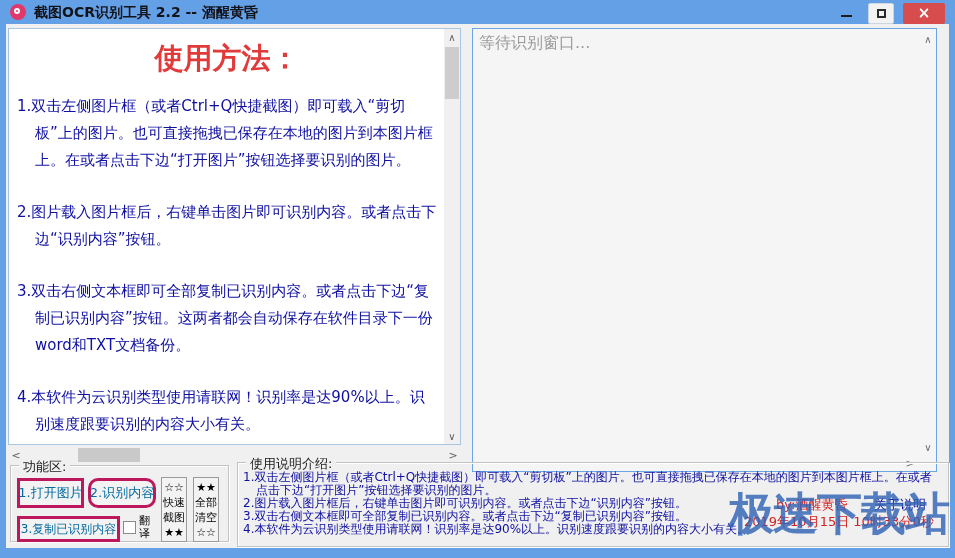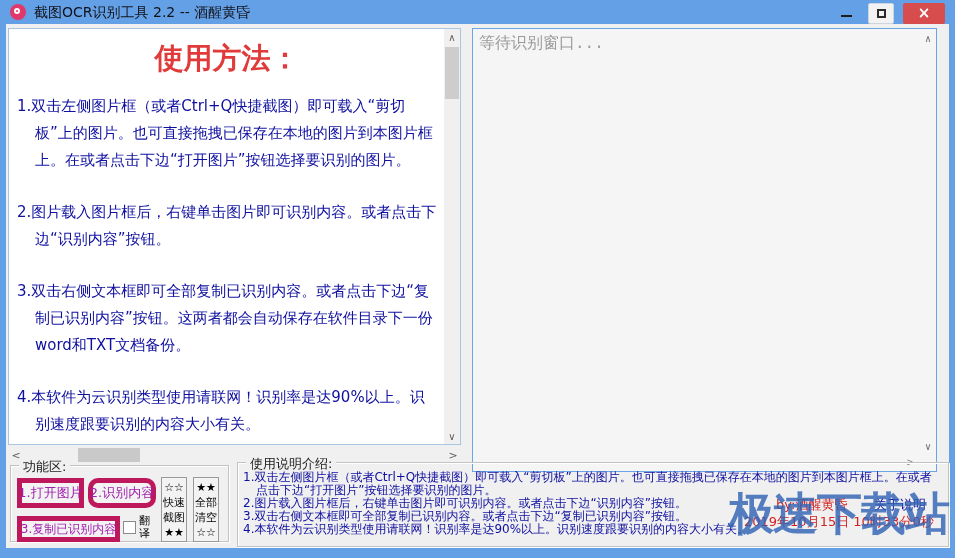--- a/index.html
+++ b/index.html
@@ -5,21 +5,21 @@
   * { margin:0; padding:0; box-sizing:border-box; }
   html,body { width:955px; height:558px; overflow:hidden; font-family:"DejaVu Sans", sans-serif; }
   .window { position:relative; width:955px; height:558px; background:#64a0e6; }
 
   
   .titlebar { position:absolute; left:0; top:0; width:955px; height:24px; display:flex; align-items:center; }
   .app-icon { position:absolute; left:10px; top:4px; width:16px; height:16px; border-radius:50%;
               background:#e1386b; }
   .app-icon .lens { position:absolute; left:4px; top:4px; width:6px; height:6px; border:2px solid #fff;
               border-radius:50%; }
-  .win-title { position:absolute; left:34px; top:4px; font-size:14px; font-weight:normal; color:#121219; }
+  .win-title { position:absolute; left:34px; top:4px; font-size:14px; font-weight:bold; color:#121219; }
   .controls { position:absolute; right:10px; top:2px; height:22px; display:flex; align-items:center; gap:9px; }
   .btn-min { width:26px; height:20px; display:flex; align-items:center; justify-content:center; cursor:pointer; }
   .btn-min .dash { width:11px; height:2px; background:#1c1c1c; margin-top:6px; }
   .btn-max { width:26px; height:21px; background:#f2f2f2; border:1px solid #cdd6e0; border-radius:2px;
              display:flex; align-items:center; justify-content:center; cursor:pointer; }
   .btn-max .sq { width:9px; height:9px; border:2px solid #2a2a2a; }
   .btn-close { width:42px; height:21px; background:#d74c4c; border-radius:2px; color:#fff; font-size:15px;
              font-weight:bold; display:flex; align-items:center; justify-content:center; cursor:pointer; }
 
   
@@ -41,38 +41,38 @@
   
   .hscroll { position:absolute; left:2px; top:423px; width:453px; height:16px; background:#f0f0f0; }
   .hscroll .arr { position:absolute; top:0; width:16px; height:16px; color:#5e5e5e; font-size:11px;
                   display:flex; align-items:center; justify-content:center; }
   .hscroll .arr.left { left:0; }
   .hscroll .arr.right { right:0; }
   .hscroll .thumb { position:absolute; left:70px; top:1px; width:62px; height:14px; background:#c9c9c9; }
 
   
   .result { position:absolute; left:466px; top:4px; width:465px; height:444px; background:#f5f5f5;
-            border:1px solid #6aa5e5;font-family:Liberation Mono, monospace; }
+            border:1px solid #6aa5e5; }
   .placeholder { position:absolute; left:6px; top:4px; color:#9b9b9b; font-size:16px; }
   .result .rvscroll { position:absolute; right:0; top:0; bottom:16px; width:16px; }
   .result .rvscroll .arr { position:absolute; left:0; width:16px; height:16px; color:#6e6e6e; font-size:10px;
             display:flex; align-items:center; justify-content:center; }
   .result .rvscroll .arr.up { top:2px; }
   .result .rvscroll .arr.down { bottom:0; }
   .result .rhscroll { position:absolute; left:0; right:16px; bottom:0; height:16px; }
   .result .rhscroll .arr { position:absolute; right:2px; top:0; width:16px; height:16px; color:#6e6e6e;
             font-size:11px; display:flex; align-items:center; justify-content:center; }
 
   
   .groupbox { position:absolute; border:1px solid #c3c3c3; box-shadow:1px 1px 0 #ffffff inset, 1px 1px 0 #ffffff; }
   .groupbox .legend { position:absolute; top:-8px; left:8px; background:#f0f0f0; padding:0 4px;
             font-size:13px; color:#1a1a1a; }
 
   .funcbox { left:4px; top:441px; width:219px; height:77px; }
-  .wbtn { position:absolute; background:#f3f3f3; border:5px solid #be185d; color:#a21caf; font-size:13px;
+  .wbtn { position:absolute; background:#f3f3f3; border:3px solid #be185d; color:#0369a1; font-size:13px;
           display:flex; align-items:center; justify-content:center; cursor:pointer; white-space:nowrap; }
   .btn-open { left:6px; top:12px; width:67px; height:30px; }
   .btn-recognize { left:77px; top:12px; width:68px; height:30px;border-radius:10px; }
   .btn-copy { left:6px; top:50px; width:103px; height:26px; font-size:12px; }
   .checkbox { position:absolute; left:112px; top:55px; width:13px; height:13px; background:#fff;
           border:1px solid #8a8a8a; cursor:pointer; }
   .cb-label { position:absolute; left:127px; top:48px; width:13px; font-size:11px; line-height:13px;
           color:#000; text-align:center; }
   .star-btn { position:absolute; top:11px; width:26px; height:65px; background:#f3f3f3; border:1px solid #9a9a9a;
           display:flex; flex-direction:column; align-items:center; justify-content:center; cursor:pointer; }

